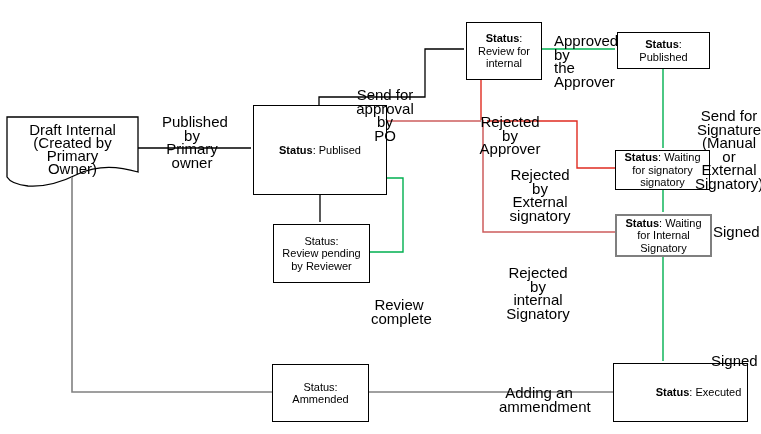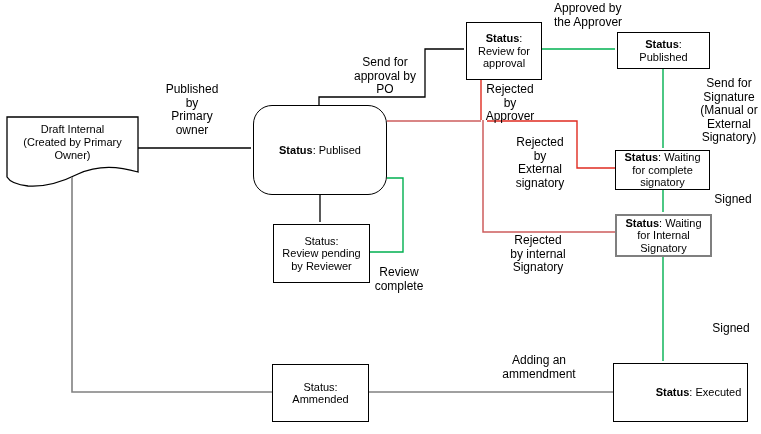--- a/index.html
+++ b/index.html
@@ -3,25 +3,25 @@
 <meta charset="utf-8">
 <style>
   html,body{margin:0;padding:0;background:#fff;}
   .stage{position:relative;width:761px;height:434px;background:#fff;
          font-family:"Liberation Sans",sans-serif;color:#000;overflow:hidden;}
   .layer{position:absolute;left:0;top:0;}
   .box{position:absolute;border:1px solid #000;background:#fff;
        display:flex;flex-direction:column;align-items:center;justify-content:center;
        text-align:center;font-size:11px;line-height:12.5px;}
   .box b{font-weight:bold;}
-  .label{position:absolute;font-size:12px;line-height:13.5px;text-align:center;
-         white-space:pre-line;}
+  .label{position:absolute;font-size:15px;line-height:13.5px;text-align:center;
+         white-space:pre-line;margin-top:32px;}
   .doc-text{position:absolute;left:7px;top:119px;width:131px;
             display:flex;flex-direction:column;align-items:center;justify-content:flex-start;
-            padding-top:4px;text-align:center;font-size:11px;line-height:13px;}
+            padding-top:4px;text-align:center;font-size:15px;line-height:13px;}
   svg path{fill:none;}
   .ln-black{stroke:#000000;stroke-width:1.3;}
   .ln-gray{stroke:#808080;stroke-width:1.6;}
   .ln-green{stroke:#00B050;stroke-width:1.4;}
   .ln-red{stroke:#E02B20;stroke-width:1.4;}
   .ln-dred{stroke:#CD5C5C;stroke-width:1.5;}
   .doc-shape{fill:#ffffff;stroke:#000000;stroke-width:1.3;}
 </style>
 </head>
 <body>
@@ -63,35 +63,35 @@
     <path class="ln-dred" marker-end="url(#mk-red)" d="M615,232 L483,232 L483,120"></path>
     <path class="ln-dred" marker-end="url(#mk-dred)" d="M481,121 L387,121"></path>
   </svg>
 
   <div class="doc-text">
       <div>Draft Internal</div>
       <div>(Created by Primary</div>
       <div>Owner)</div>
     </div>
 
-  <div class="box" style="left:253px;top:105px;width:132px;height:88px;border-radius:19px;">
+  <div class="box" style="left:253px;top:105px;width:132px;height:88px;">
       <div><b>Status</b>: Publised</div>
     </div>
   <div class="box" style="left:466px;top:22px;width:74px;height:56px;">
       <div><b>Status</b>:</div>
       <div>Review for</div>
-      <div>approval</div>
+      <div>internal</div>
     </div>
   <div class="box" style="left:617px;top:32px;width:91px;height:35px;">
       <div><b>Status</b>:</div>
       <div>Published</div>
     </div>
   <div class="box" style="left:615px;top:150px;width:93px;height:38px;">
       <div><b>Status</b>: Waiting</div>
-      <div>for complete</div>
+      <div>for signatory</div>
       <div>signatory</div>
     </div>
   <div class="box" style="left:615px;top:214px;width:93px;height:39px;border:2px solid #7F7F7F;">
       <div><b>Status</b>: Waiting</div>
       <div>for Internal</div>
       <div>Signatory</div>
     </div>
   <div class="box" style="left:273px;top:224px;width:95px;height:57px;">
       <div>Status:</div>
       <div>Review pending</div>

